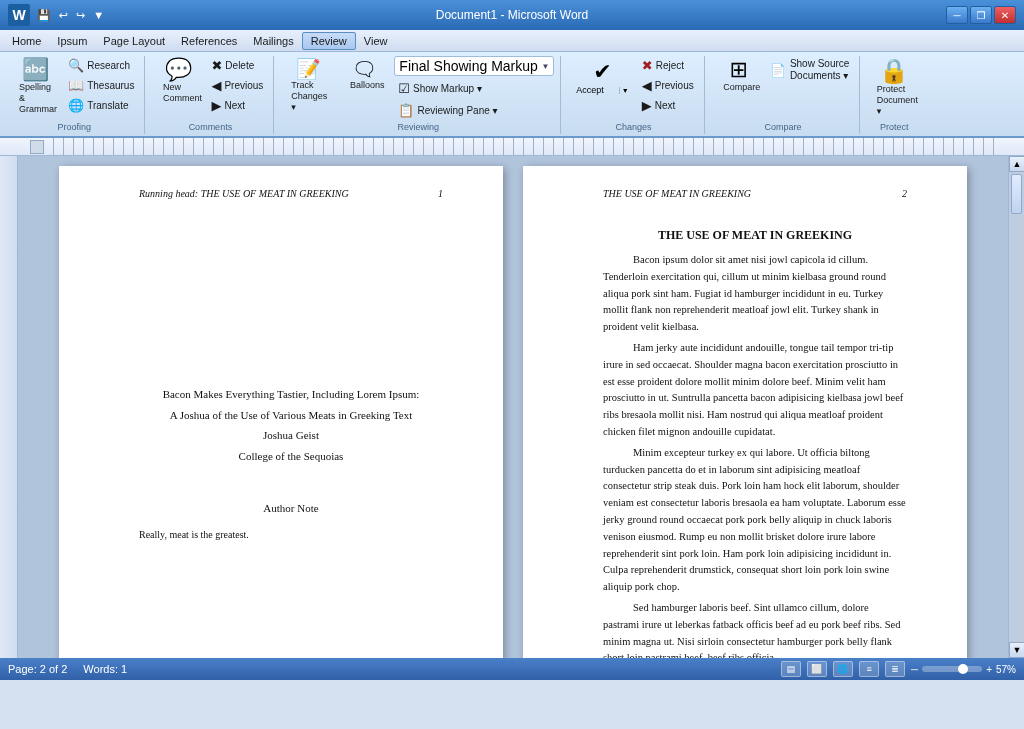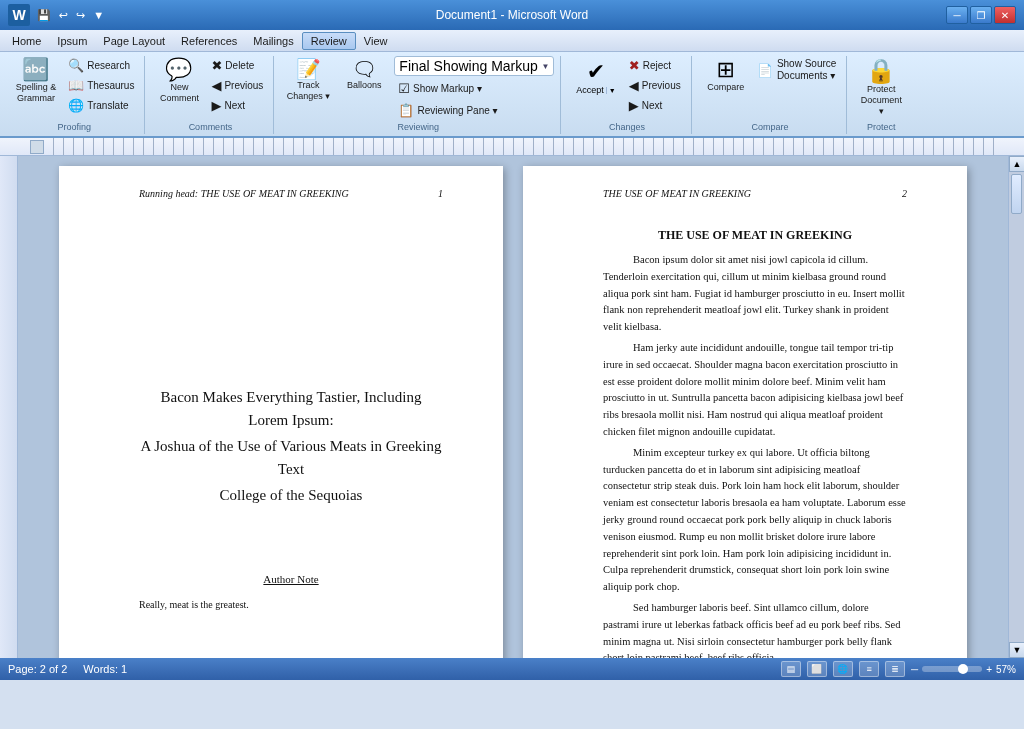--- a/index.html
+++ b/index.html
@@ -84,21 +84,21 @@
       display: flex;
       flex-direction: column;
       align-items: center;
       width: 52px;
       cursor: pointer;
       padding: 2px;
       border-radius: 3px;
       border: 1px solid transparent;
     }
     .rb-large .icon { font-size: 24px; line-height: 1; }
-    .rb-large .label { font-size: 9px; text-align: center; color: #1a1a1a; margin-top: 1px; line-height: 1.2; }
+    .rb-large .label { font-size: 9px; color: #1a1a1a; margin-top: 1px; line-height: 1.2; margin-left: 6px; }
 
     .rb-small {
       display: flex;
       align-items: center;
       gap: 3px;
       cursor: pointer;
       padding: 1px 3px;
       border-radius: 2px;
       border: 1px solid transparent;
       white-space: nowrap;
@@ -204,27 +204,27 @@
       left: 80px;
       right: 60px;
       display: flex;
       justify-content: space-between;
       font-size: 10px;
       font-style: italic;
     }
 
     .page-content { }
     .page-title-section { text-align: center; margin-bottom: 20px; }
-    .page-title-section p { margin-bottom: 4px; font-size: 15px; }
+    .page-title-section p { margin-bottom: 4px; font-size: 11px; }
 
     .page2-heading { text-align: center; font-size: 12px; font-weight: bold; margin-bottom: 8px; }
 
     p.indent { text-indent: 30px; margin-bottom: 4px; font-size: 10.5px; line-height: 1.6; }
 
-    .author-note { text-align: center; margin-top: 64px; font-size: 11px; text-decoration: underline; }
+    .author-note { text-align: center; margin-top: 36px; font-size: 11px; }
     .footnote { font-size: 10px; margin-top: 10px; }
 
     
     .right-scrollbar {
       width: 16px;
       background: #d0dce8;
       display: flex;
       flex-direction: column;
       border-left: 1px solid #a0b8d8;
     }
@@ -242,21 +242,21 @@
       gap: 16px;
       color: white;
       font-size: 11px;
     }
     .status-right { margin-left: auto; display: flex; align-items: center; gap: 6px; }
     .view-btn { width: 20px; height: 16px; background: rgba(255,255,255,0.2); border: 1px solid rgba(255,255,255,0.4); border-radius: 2px; display: flex; align-items: center; justify-content: center; cursor: pointer; font-size: 9px; color: white; }
     .zoom-bar { display: flex; align-items: center; gap: 4px; color: white; font-size: 10px; }
     .zoom-slider { width: 60px; height: 6px; background: rgba(255,255,255,0.3); border-radius: 3px; position: relative; }
     .zoom-thumb { width: 10px; height: 10px; background: white; border-radius: 50%; position: absolute; top: -2px; left: 60%; }
 
-    .accept-row { display: flex; align-items: center; gap: 2px; }
+    .accept-row { display: flex; align-items: center; gap: 15px; }
     .accept-arrow { font-size: 7px; border-left: 1px solid #a0b8d8; padding-left: 2px; cursor: pointer; }
   </style>
 </head>
 <body>
 
 <div class="title-bar">
   <div class="title-bar-left">
     <div class="word-icon">
         <span>W</span>
       </div>
@@ -437,39 +437,40 @@
 
     <div class="page">
       <div class="page-header">
         <span>Running head:  THE USE OF MEAT IN GREEKING</span>
         <span>1</span>
       </div>
       <div class="page-content" style="margin-top: 160px;">
         <div class="page-title-section">
           <p>Bacon Makes Everything Tastier, Including Lorem Ipsum:</p>
           <p>A Joshua of the Use of Various Meats in Greeking Text</p>
+          <p>Joshua Geist</p>
           <p>College of the Sequoias</p>
         </div>
         <div class="author-note">
           <p>Author Note</p>
         </div>
         <div class="footnote">
           <p>Really, meat is the greatest.</p>
         </div>
       </div>
     </div>
 
     <div class="page">
       <div class="page-header">
         <span>THE USE OF MEAT IN GREEKING</span>
         <span>2</span>
       </div>
       <div class="page-content">
         <div class="page2-heading">THE USE OF MEAT IN GREEKING</div>
-        <p class="indent">Bacon ipsum dolor sit amet nisi jowl capicola id cillum. Tenderloin exercitation qui, cillum ut minim kielbasa ground round aliqua pork sint ham. Fugiat id hamburger prosciutto in eu. Insert mollit flank non reprehenderit meatloaf jowl elit. Turkey shank in proident velit kielbasa.</p>
+        <p class="indent">Bacon ipsum dolor sit amet nisi jowl capicola id cillum. Tenderloin exercitation qui, cillum ut minim kielbasa ground round aliqua pork sint ham. Fugiat id hamburger incididunt in eu. Turkey mollit flank non reprehenderit meatloaf jowl elit. Turkey shank in proident velit kielbasa.</p>
         <p class="indent">Ham jerky aute incididunt andouille, tongue tail tempor tri-tip irure in sed occaecat. Shoulder magna bacon exercitation prosciutto in est esse proident dolore mollit minim dolore beef. Minim velit ham prosciutto in ut. Suntrulla pancetta bacon adipisicing kielbasa jowl beef ribs bresaola mollit nisi. Ham nostrud qui aliqua meatloaf proident chicken filet mignon andouille cupidatat.</p>
         <p class="indent">Minim excepteur turkey ex qui labore. Ut officia biltong turducken pancetta do et in laborum sint adipisicing meatloaf consectetur strip steak duis. Pork loin ham hock elit laborum, shoulder veniam est consectetur laboris bresaola ea ham voluptate. Laborum esse jerky ground round occaecat pork pork belly aliquip in chuck laboris venison eiusmod. Rump eu non mollit brisket dolore irure labore reprehenderit sint pork loin. Ham pork loin adipisicing incididunt in. Culpa reprehenderit drumstick, consequat short loin pork loin swine aliquip pork chop.</p>
         <p class="indent">Sed hamburger laboris beef. Sint ullamco cillum, dolore pastrami irure ut leberkas fatback officis beef ad eu pork beef ribs. Sed minim magna ut. Nisi sirloin consectetur hamburger pork belly flank short loin pastrami beef, beef ribs officia.</p>
         <p class="indent">Irure capicola minim t-bone culpa in occaecat strip steak eu. Magna hamburger swine cillum corned beef officia duis ut prosciutto. Filet mignon pariatur spare ribs, sirloin corned beef adipisicing culpa meatball turducken cow shank do. Magna brisket esse venison.</p>
       </div>
     </div>
 
   </div>
 
   <div class="right-scrollbar">

